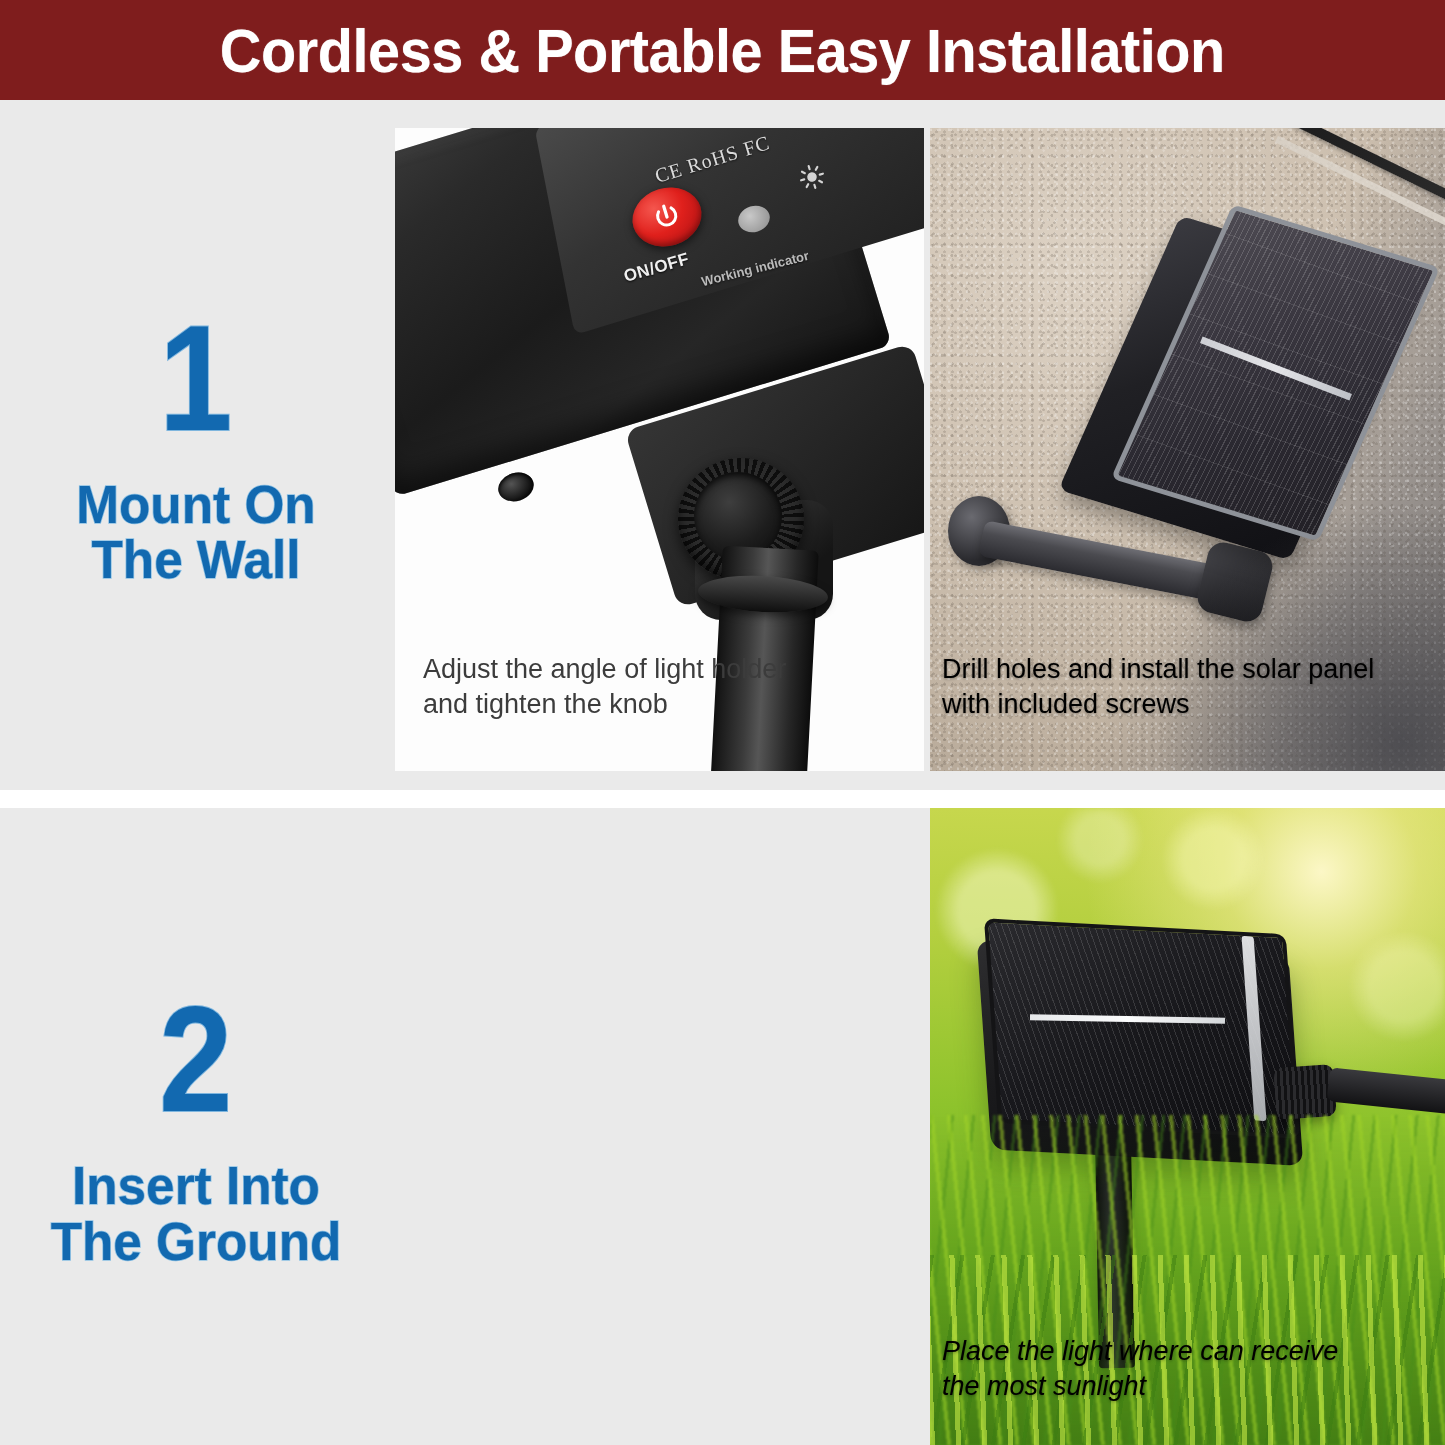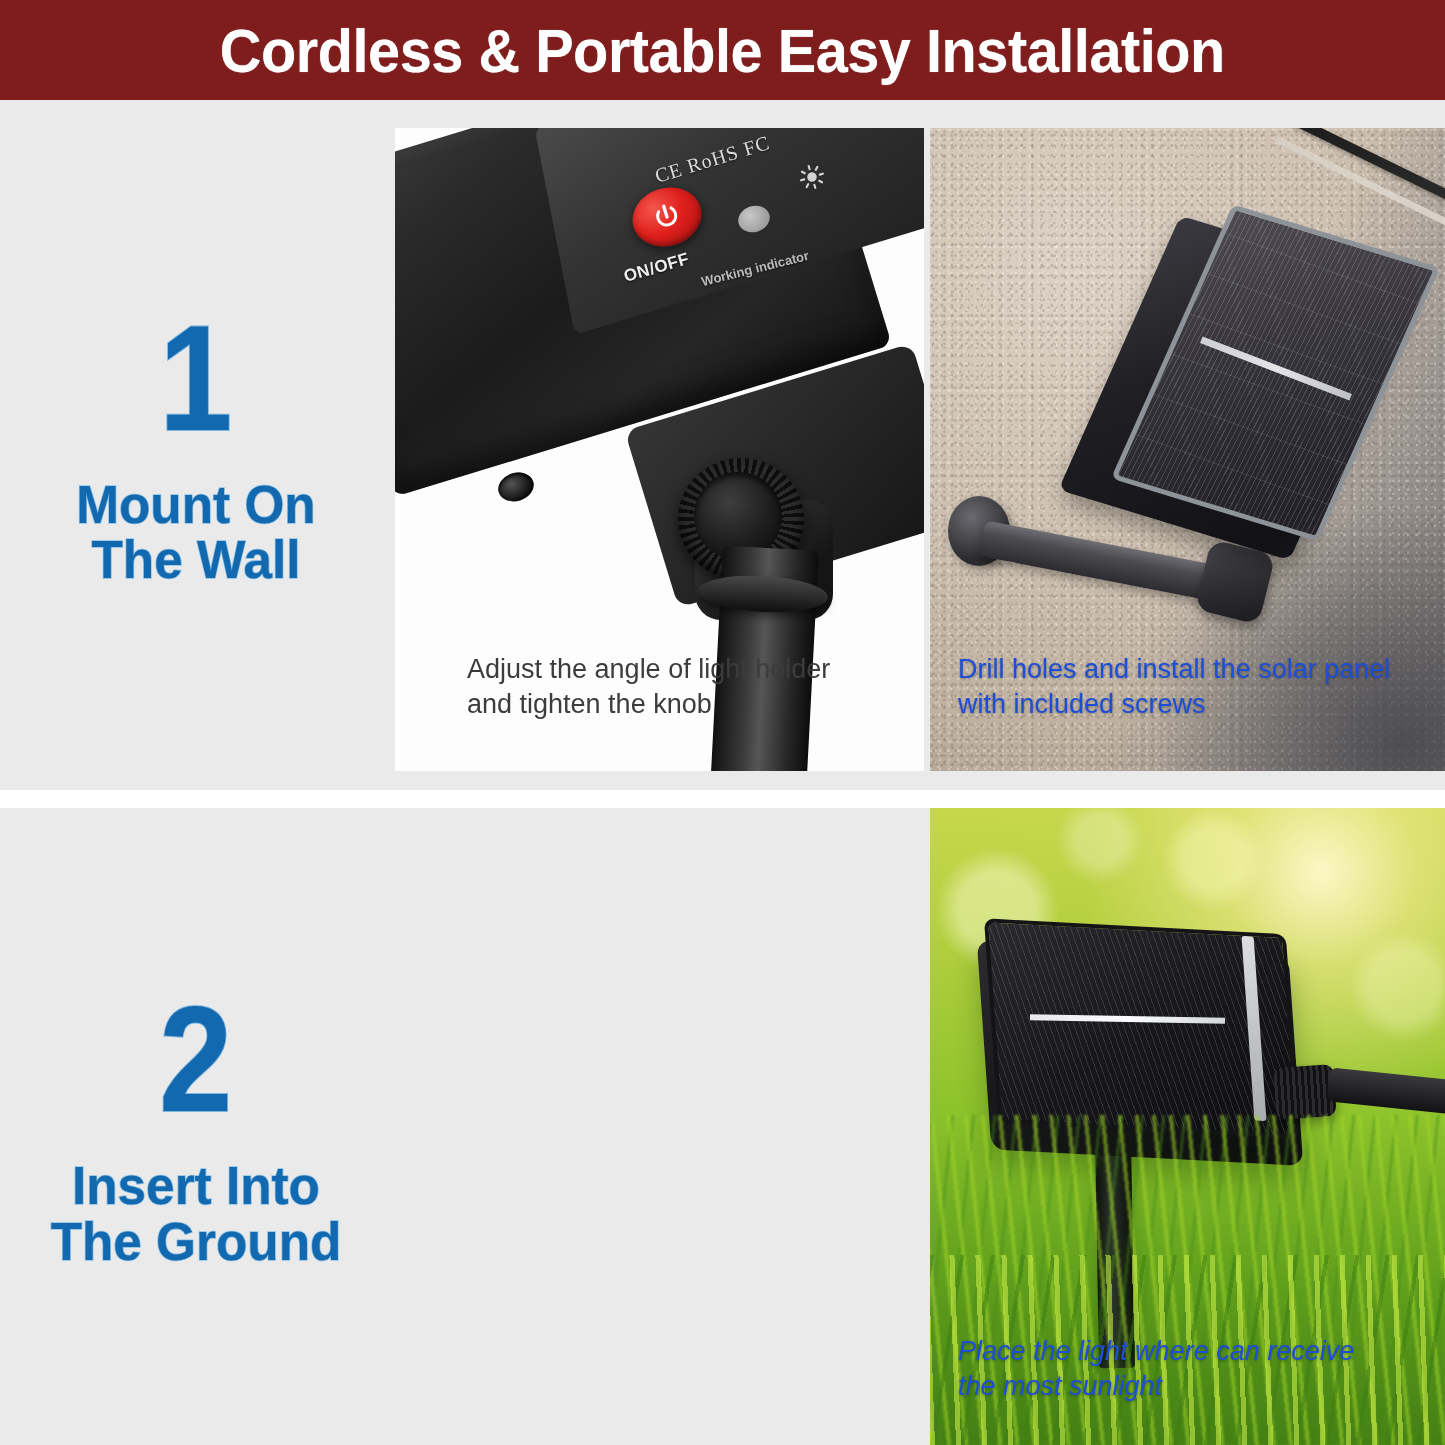--- a/index.html
+++ b/index.html
@@ -77,22 +77,22 @@
   .r2b{left:930px;top:0px;width:515px;height:637px;}
 
   .cap{
     position:absolute;left:0;width:100%;
     font-family:"Liberation Sans", sans-serif;
     font-size:27px;line-height:1.32;
     white-space:pre-line;
     z-index:6;
   }
   .cap-dark{color:#3C3C3C;left:28px;width:460px;}
-  .cap-light{color:#1d4ed8;left:28px;width:470px;text-shadow:0 1px 3px rgba(0,0,0,.35);}
-  .r1a .cap{bottom:48px;margin-left:44px;}
+  .cap-light{color:#000000;left:12px;width:470px;text-shadow:0 1px 3px rgba(0,0,0,.35);}
+  .r1a .cap{bottom:48px;}
   .r1b .cap{bottom:48px;}
   .r2a .cap{bottom:40px;}
   .r2b .cap{bottom:40px;font-style:italic;}
 
   
   .ph1{position:absolute;inset:0;background:#fdfdfd;}
   .ph1 .body{
     position:absolute;left:-60px;top:-30px;width:520px;height:330px;
     background:linear-gradient(158deg,#3d3d3d 0%,#2a2a2a 22%,#1b1b1b 52%,#262626 75%,#141414 100%);
     transform:rotate(-17deg);

